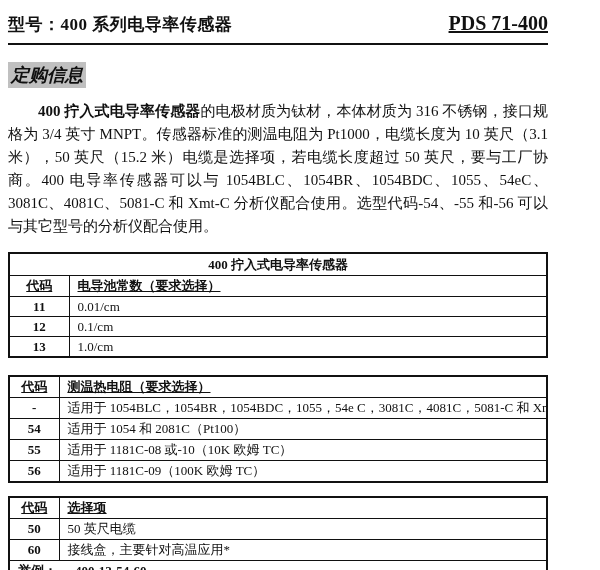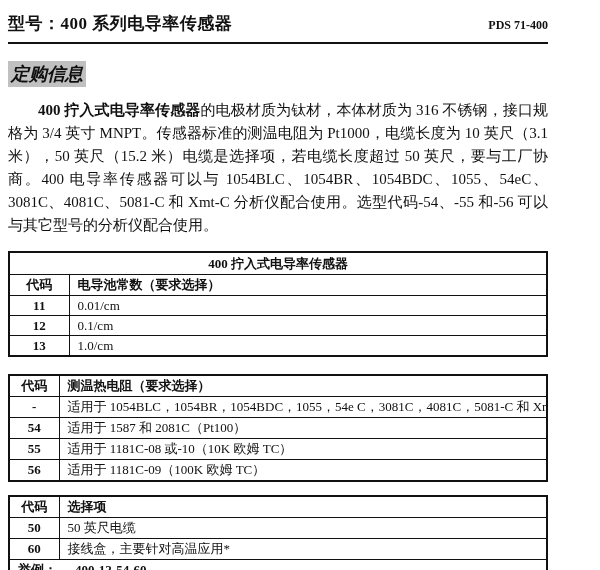--- a/index.html
+++ b/index.html
@@ -25,22 +25,23 @@
     justify-content: space-between;
     align-items: baseline;
     padding: 2px 0 0 0;
   }
   .doc-title {
     font-size: 17px;
     font-weight: bold;
     letter-spacing: 0.5px;
   }
   .doc-number {
-    font-size: 12px;
-    font-weight: bold;
+    font-size: 20px;
+    font-weight: bold;
+    text-decoration: underline;
   }
   .rule {
     border: none;
     border-top: 2px solid #111111;
     margin: 7px 0 0 0;
   }
   
   .section-label {
     margin-top: 17px;
     display: inline-block;
@@ -85,21 +86,21 @@
     font-weight: bold;
     padding: 1px 2px;
   }
   .t1 col.c-code { width: 60px; }
   .t2 col.c-code, .t3 col.c-code { width: 50px; }
   tr.title-row td {
     text-align: center;
     font-weight: bold;
     height: 19px;
   }
-  tr.head td { font-weight: bold; }
+  tr.head td { font-weight: bold; text-decoration: underline; }
   td.example-cell { font-weight: bold; }
   .ex-value { margin-left: 18px; }
 </style>
 </head>
 <body>
 
 <div class="page">
 
   <div class="doc-header">
     <div class="doc-title">型号：400 系列电导率传感器</div>
@@ -150,21 +151,21 @@
         <tr class="head">
       <td class="code">代码</td>
       <td>测温热电阻（要求选择）</td>
     </tr>
     <tr>
       <td class="code">-</td>
       <td>适用于 1054BLC，1054BR，1054BDC，1055，54e C，3081C，4081C，5081-C 和 Xmt-C（Pt1000）</td>
     </tr>
     <tr>
       <td class="code">54</td>
-      <td>适用于 1587 和 2081C（Pt100）</td>
+      <td>适用于 1054 和 2081C（Pt100）</td>
     </tr>
     <tr>
       <td class="code">55</td>
       <td>适用于 1181C-08 或-10（10K 欧姆 TC）</td>
     </tr>
     <tr>
       <td class="code">56</td>
       <td>适用于 1181C-09（100K 欧姆 TC）</td>
     </tr>
   </tbody>

